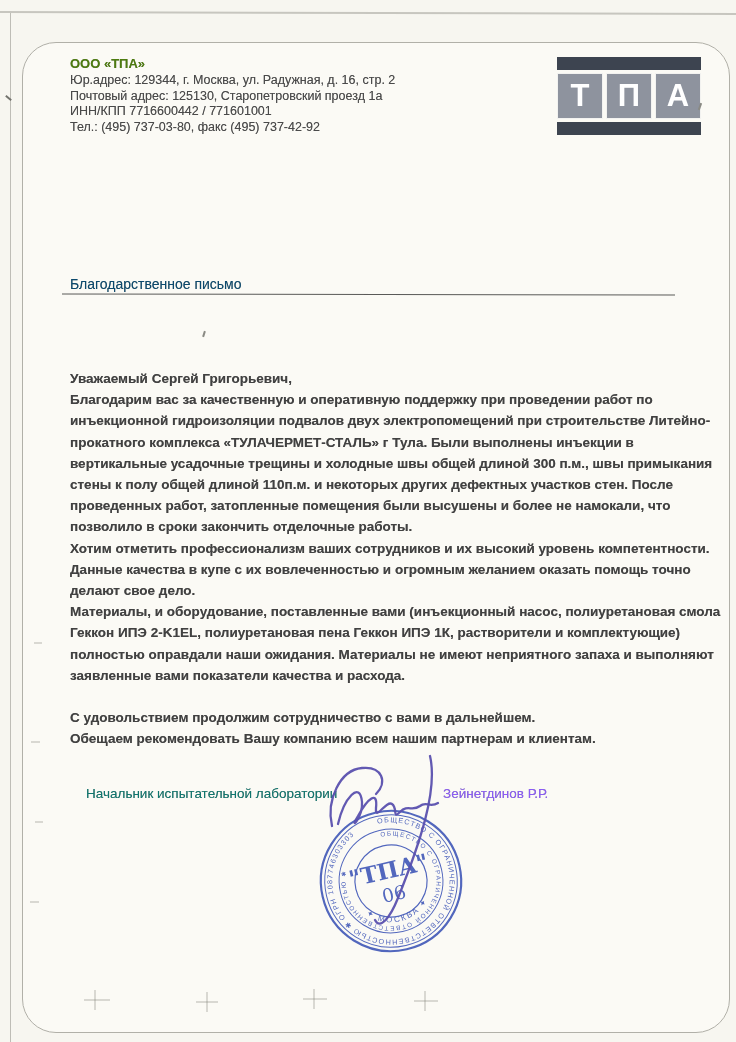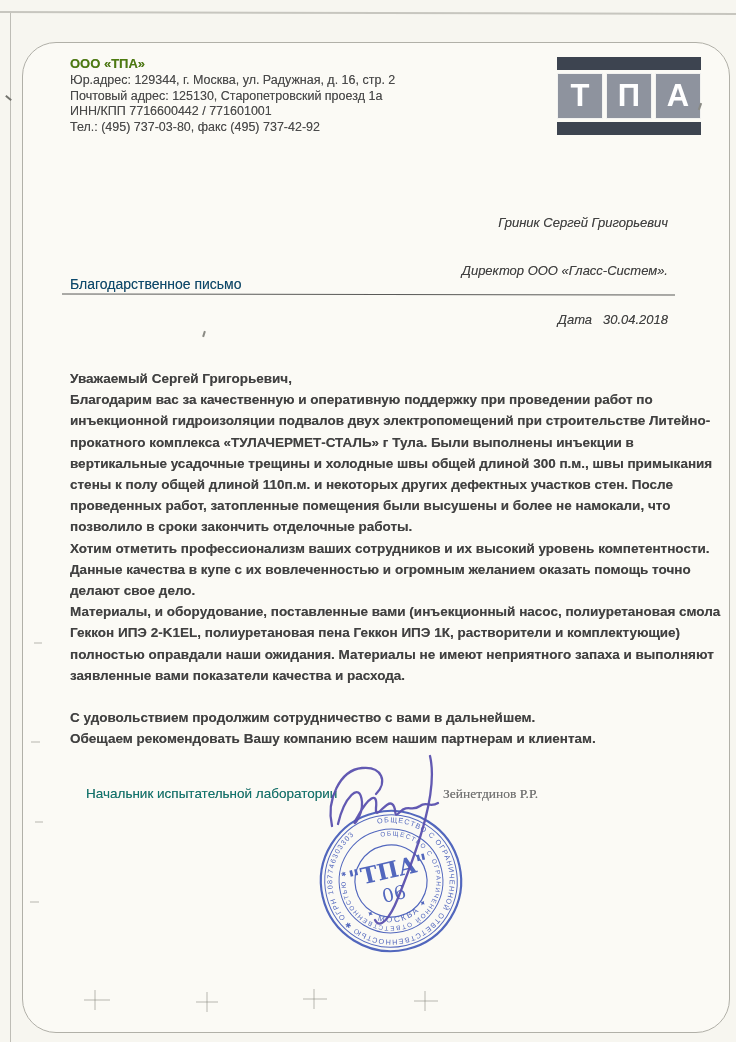--- a/index.html
+++ b/index.html
@@ -43,21 +43,21 @@
   
   .title{position:absolute;left:70px;top:276px;font-size:14px;color:#0c4a6e;}
   .title-rule{position:absolute;left:62px;top:294px;width:613px;height:1.2px;background:#5a5a58;transform:rotate(0.1deg);}
 
   
   .body-text{position:absolute;left:70px;top:368px;width:640px;font-size:13.5px;color:#414141;font-weight:bold;}
   .body-line{line-height:21.2px;min-height:21.2px;white-space:pre;}
 
   
   .sign-title{position:absolute;left:86px;top:786px;font-size:13.5px;color:#0f766e;white-space:pre;}
-  .sign-name{position:absolute;left:443px;top:786px;font-size:13.5px;color:#737373;white-space:pre;font-family:Liberation Serif, serif;}
+  .sign-name{position:absolute;left:443px;top:786px;font-size:13.5px;color:#8b5cf6;white-space:pre;}
 
   
   .stamp{position:absolute;left:312px;top:802px;width:158px;height:158px;transform:rotate(-13deg);opacity:.88;}
   .stamp text{fill:#3b53b6;}
   .stamp circle{stroke:#3b53b6;fill:none;}
   .stamp .ring-txt{font-size:7.3px;letter-spacing:1.1px;font-family:"Liberation Sans",sans-serif;}
   .stamp .ring-txt2{font-size:6.4px;letter-spacing:1.4px;font-family:"Liberation Sans",sans-serif;}
   .stamp .moscow{font-size:8.2px;letter-spacing:2px;font-family:"Liberation Sans",sans-serif;}
   .stamp .center-t{font-size:23px;font-family:"DejaVu Serif",serif;font-weight:bold;}
   .stamp .center-n{font-size:19px;font-family:"DejaVu Serif",serif;}
@@ -104,25 +104,20 @@
   <div class="logo">
     <div class="logo-bar"></div>
     <div class="logo-squares">
       <div class="logo-sq">Т</div>
       <div class="logo-sq">П</div>
       <div class="logo-sq">А</div>
     </div>
     <div class="logo-bar"></div>
   </div>
 
-  <div class="recipient soft">
-    <div>Гриник Сергей Григорьевич</div>
-    <div>Директор ООО «Гласс-Систем».</div>
-    <div>Дата   30.04.2018</div>
-  </div>
 
   <div class="title soft">Благодарственное письмо</div>
   <div class="title-rule"></div>
 
   <div class="body-text soft">
       <div class="body-line">Уважаемый Сергей Григорьевич,</div>
       <div class="body-line">Благодарим вас за качественную и оперативную поддержку при проведении работ по</div>
       <div class="body-line">инъекционной гидроизоляции подвалов двух электропомещений при строительстве Литейно-</div>
       <div class="body-line">прокатного комплекса «ТУЛАЧЕРМЕТ-СТАЛЬ» г Тула. Были выполнены инъекции в</div>
       <div class="body-line">вертикальные усадочные трещины и холодные швы общей длиной 300 п.м., швы примыкания</div>

